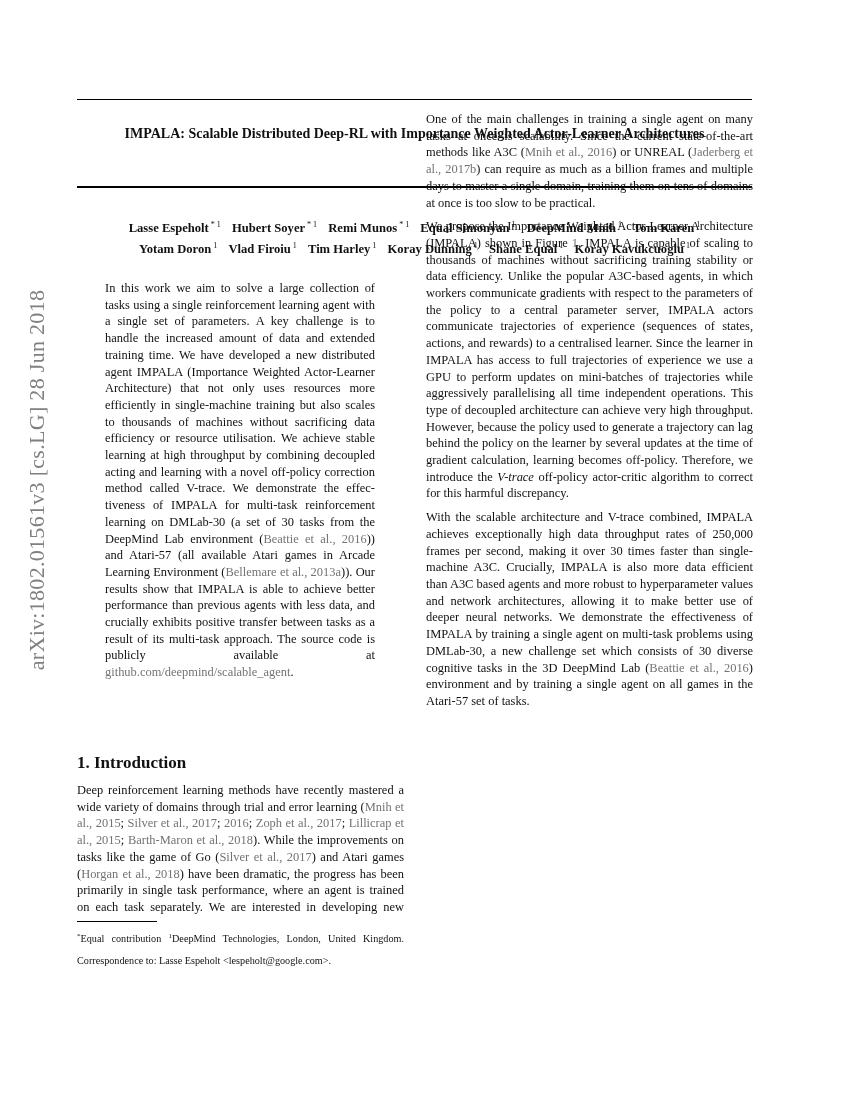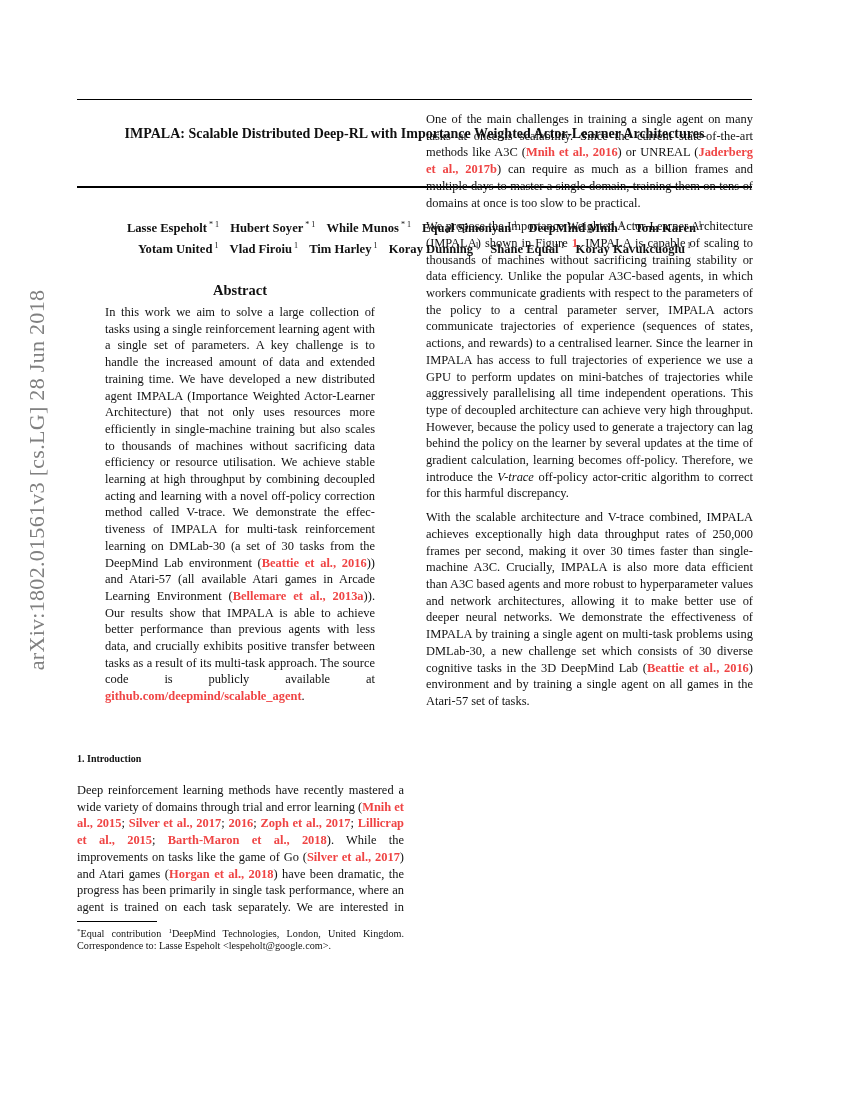--- a/index.html
+++ b/index.html
@@ -24,56 +24,55 @@
     position: absolute; left: 37px; top: 480px;
     transform: translate(-50%, -50%) rotate(-90deg);
     white-space: nowrap; color: #808080; font-size: 22px;
     font-family: "Liberation Serif", serif; letter-spacing: 0.3px;
   }
   .col { position: absolute; font-size: 12.45px; line-height: 16.7px; text-align: justify; hyphens: manual; }
   .col p { margin: 0 0 7px 0; }
   .left { left: 77px; width: 327px; top: 280px; }
   .abstract-head { text-align: center; font-weight: bold; font-size: 14.5px; line-height: 20px; margin-left: 28px; width: 270px; margin-bottom: 4px; }
   .abstract-body { margin-left: 28px; width: 270px; }
-  .section-head { position: absolute; left: 77px; top: 753px; font-weight: bold; font-size: 10px; }
+  .section-head { position: absolute; left: 77px; top: 753px; font-weight: bold; font-size: 17px; }
   .intro { position: absolute; left: 77px; width: 327px; top: 782px; font-size: 12.45px; line-height: 16.7px; text-align: justify; }
   .footnote-rule { position: absolute; left: 77px; top: 921px; width: 80px; height: 0.8px; background: #000; }
-  .footnote { position: absolute; left: 77px; width: 327px; top: 925px; font-size: 10.2px; line-height: 12px; text-align: justify; }
+  .footnote { position: absolute; left: 77px; width: 327px; top: 925px; font-size: 10.2px; line-height: 22px; text-align: justify; }
   .footnote sup { font-size: 7px; vertical-align: 4px; }
   .right { left: 426px; width: 327px; top: 281px; }
-  a.cite { color: #ef4444; text-decoration: none; font-weight: bold; }
+  a.cite { color: #737373; text-decoration: none; }
   b.bold { font-weight: normal; }
   i.it { }
 </style>
 </head>
 <body>
 
 <div class="rule top"></div>
 <div class="title">IMPALA: Scalable Distributed Deep-RL with Importance Weighted Actor-Learner Architectures</div>
 <div class="rule bottom"></div>
 
 <div class="authors">
   <span class="a"><span>Lasse Espeholt</span><sup>* 1</sup></span>
   <span class="a"><span>Hubert Soyer</span><sup>* 1</sup></span>
-  <span class="a"><span>While Munos</span><sup>* 1</sup></span>
+  <span class="a"><span>Remi Munos</span><sup>* 1</sup></span>
   <span class="a"><span>Equal Simonyan</span><sup>1</sup></span>
   <span class="a"><span>DeepMind Mnih</span><sup>1</sup></span>
   <span class="a"><span>Tom Karen</span><sup>1</sup></span><br>
-  <span class="a"><span>Yotam United</span><sup>1</sup></span>
+  <span class="a"><span>Yotam Doron</span><sup>1</sup></span>
   <span class="a"><span>Vlad Firoiu</span><sup>1</sup></span>
   <span class="a"><span>Tim Harley</span><sup>1</sup></span>
   <span class="a"><span>Koray Dunning</span><sup>1</sup></span>
   <span class="a"><span>Shane Equal</span><sup>1</sup></span>
   <span class="a"><span>Koray Kavukcuoglu</span><sup>1</sup></span>
 </div>
 
 <div class="arxiv">arXiv:1802.01561v3  [cs.LG]  28 Jun 2018</div>
 
 <div class="col left">
-  <div class="abstract-head">Abstract</div>
   <div class="abstract-body"><span>In this work we aim to solve a large collection of tasks using a single reinforcement learning agent with a single set of parameters.  A key challenge is to handle the increased amount of data and extended training time. We have devel­oped a new distributed agent IMPALA (Impor­tance Weighted Actor-Learner Architecture) that not only uses resources more efficiently in single-machine training but also scales to thousands of machines without sacrificing data efficiency or resource utilisation. We achieve stable learning at high throughput by combining decoupled acting and learning with a novel off-policy correction method called V-trace. We demonstrate the effec­tiveness of IMPALA for multi-task reinforcement learning on DMLab-30 (a set of 30 tasks from the DeepMind Lab environment (</span><a class="cite">Beattie et al., 2016</a><span>)) and Atari-57 (all available Atari games in Arcade Learning Environment (</span><a class="cite">Bellemare et al., 2013a</a><span>)). Our results show that IMPALA is able to achieve better performance than previous agents with less data, and crucially exhibits positive trans­fer between tasks as a result of its multi-task ap­proach. The source code is publicly available at </span><a class="cite">github.com/deepmind/scalable_agent</a><span>.</span></div>
 </div>
 
 <div class="section-head">1. Introduction</div>
 
 <div class="intro"><span>Deep reinforcement learning methods have recently mas­tered a wide variety of domains through trial and error learning (</span><a class="cite">Mnih et al., 2015</a><span>; </span><a class="cite">Silver et al., 2017</a><span>; </span><a class="cite">2016</a><span>; </span><a class="cite">Zoph et al., 2017</a><span>; </span><a class="cite">Lillicrap et al., 2015</a><span>; </span><a class="cite">Barth-Maron et al., 2018</a><span>). While the improvements on tasks like the game of Go (</span><a class="cite">Silver et al., 2017</a><span>) and Atari games (</span><a class="cite">Horgan et al., 2018</a><span>) have been dramatic, the progress has been primarily in single task performance, where an agent is trained on each task separately.  We are interested in developing new methods capable of mastering a diverse set of tasks simultaneously as well as environments suitable for evaluating such methods.</span></div>
 
 <div class="footnote-rule"></div>
 <div class="footnote"><sup>*</sup><span>Equal contribution   </span> <sup>1</sup><span>DeepMind Technologies, London, United Kingdom. Correspondence to: Lasse Espeholt &lt;lespe­holt@google.com&gt;.</span></div>
 

